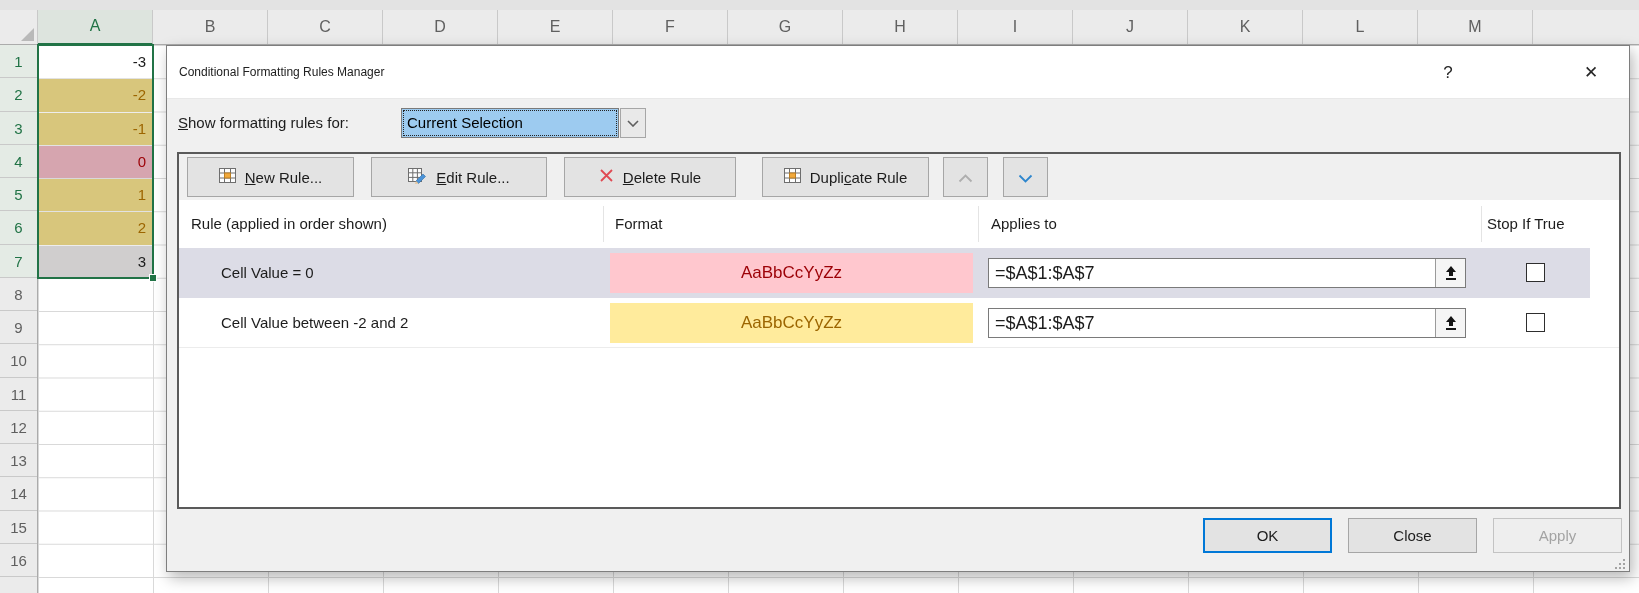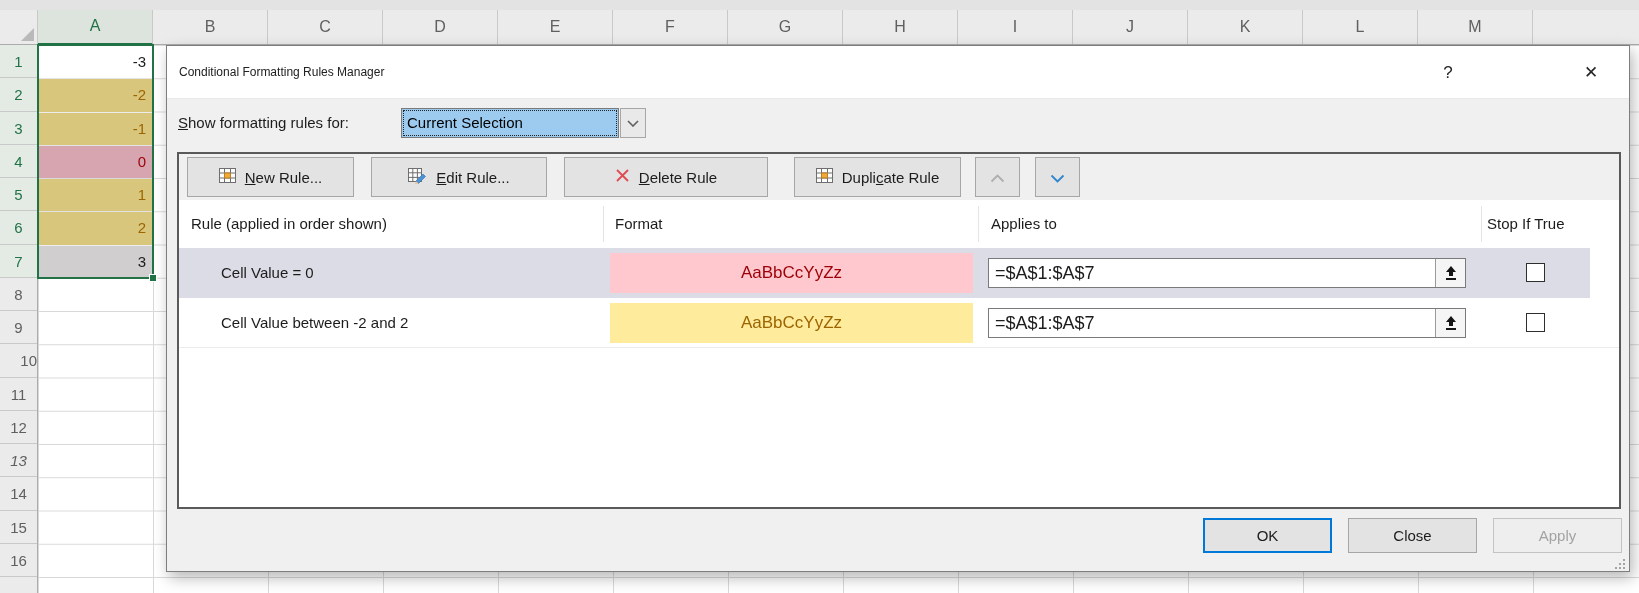--- a/index.html
+++ b/index.html
@@ -40,21 +40,21 @@
   .dd-btn{width:26px;height:30px;margin-left:1px;border:1px solid #a6a6a6;background:#e9e9e9;
           display:flex;align-items:center;justify-content:center;}
 
   .rules-box{position:absolute;left:10px;top:106px;width:1444px;height:357px;border:2px solid #5a5a5a;background:#fff;}
   .toolbar{position:absolute;left:0;top:0;right:0;height:46px;background:#f0f0f0;display:flex;align-items:center;}
   .tb-btn{height:40px;margin-top:0;background:#e3e3e3;border:1px solid #a6a6a6;font-size:15px;color:#1c1c1c;
           display:flex;align-items:center;justify-content:center;gap:9px;font-family:inherit;padding:0;cursor:pointer;}
   .tb-btn u{text-decoration:underline;}
   .b-new{width:167px;margin-left:8px;}
   .b-edit{width:176px;margin-left:17px;}
-  .b-del{width:204px;margin-left:17px;}
+  .b-del{width:172px;margin-left:17px;}
   .b-dup{width:167px;margin-left:26px;}
   .b-up{width:45px;margin-left:14px;}
   .b-down{width:45px;margin-left:15px;}
 
   .list-head{position:absolute;left:0;top:46px;right:0;height:48px;background:#fff;}
   .head-cell{position:absolute;top:0;height:48px;line-height:48px;font-size:15px;color:#1c1c1c;text-align:right;}
   .h-rule{left:12px;} .h-format{left:436px;} .h-applies{left:812px;} .h-stop{left:1308px;}
   .head-sep{position:absolute;top:6px;height:36px;width:1px;background:#e4e4e4;}
   .s1{left:424px;} .s2{left:799px;} .s3{left:1302px;}
 
@@ -105,24 +105,24 @@
   <div class="row-headers">
       <div class="row-h selected" style="top: 0px; height: 33.25px; line-height: 33.25px;">1</div>
       <div class="row-h selected" style="top: 33.25px; height: 33.25px; line-height: 33.25px;">2</div>
       <div class="row-h selected" style="top: 66.5px; height: 33.25px; line-height: 33.25px;">3</div>
       <div class="row-h selected" style="top: 99.75px; height: 33.25px; line-height: 33.25px;">4</div>
       <div class="row-h selected" style="top: 133px; height: 33.25px; line-height: 33.25px;">5</div>
       <div class="row-h selected" style="top: 166.25px; height: 33.25px; line-height: 33.25px;">6</div>
       <div class="row-h selected" style="top: 199.5px; height: 33.25px; line-height: 33.25px;">7</div>
       <div class="row-h" style="top: 232.75px; height: 33.25px; line-height: 33.25px;">8</div>
       <div class="row-h" style="top: 266px; height: 33.25px; line-height: 33.25px;">9</div>
-      <div class="row-h" style="top: 299.25px; height: 33.25px; line-height: 33.25px; text-align: right;">10</div>
+      <div class="row-h" style="top: 299.25px; height: 33.25px; line-height: 33.25px;">10</div>
       <div class="row-h" style="top: 332.5px; height: 33.25px; line-height: 33.25px;">11</div>
       <div class="row-h" style="top: 365.75px; height: 33.25px; line-height: 33.25px;">12</div>
-      <div class="row-h" style="top: 399px; height: 33.25px; line-height: 33.25px; font-style: italic;">13</div>
+      <div class="row-h" style="top: 399px; height: 33.25px; line-height: 33.25px;">13</div>
       <div class="row-h" style="top: 432.25px; height: 33.25px; line-height: 33.25px;">14</div>
       <div class="row-h" style="top: 465.5px; height: 33.25px; line-height: 33.25px;">15</div>
       <div class="row-h" style="top: 498.75px; height: 33.25px; line-height: 33.25px;">16</div>
     </div>
   <div id="a-cells">
       <div class="a-cell" style="top: 46px; height: 32.25px; line-height: 32.25px; background: rgb(255, 255, 255); color: rgb(28, 28, 28);">-3</div>
       <div class="a-cell" style="top: 79.25px; height: 32.25px; line-height: 32.25px; background: rgb(216, 198, 124); color: rgb(156, 101, 0);">-2</div>
       <div class="a-cell" style="top: 112.5px; height: 32.25px; line-height: 32.25px; background: rgb(216, 198, 124); color: rgb(156, 101, 0);">-1</div>
       <div class="a-cell" style="top: 145.75px; height: 32.25px; line-height: 32.25px; background: rgb(214, 165, 175); color: rgb(156, 0, 6);">0</div>
       <div class="a-cell" style="top: 179px; height: 32.25px; line-height: 32.25px; background: rgb(216, 198, 124); color: rgb(156, 101, 0);">1</div>

